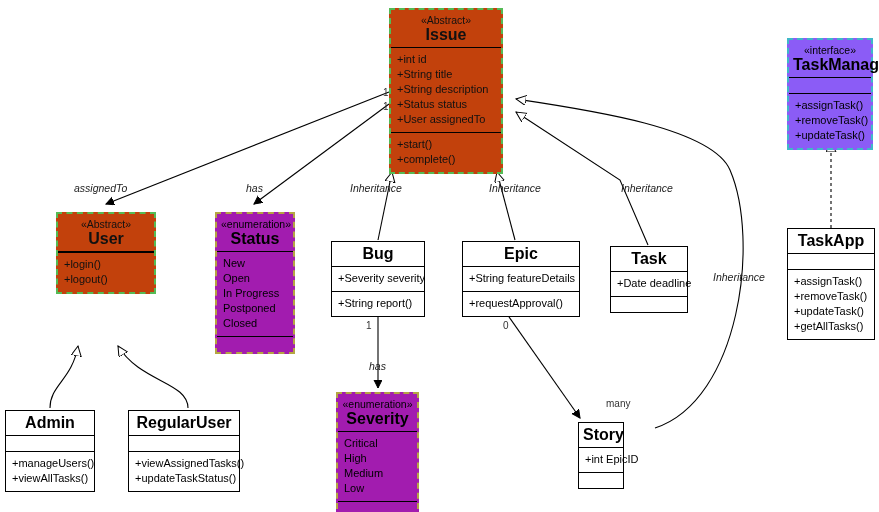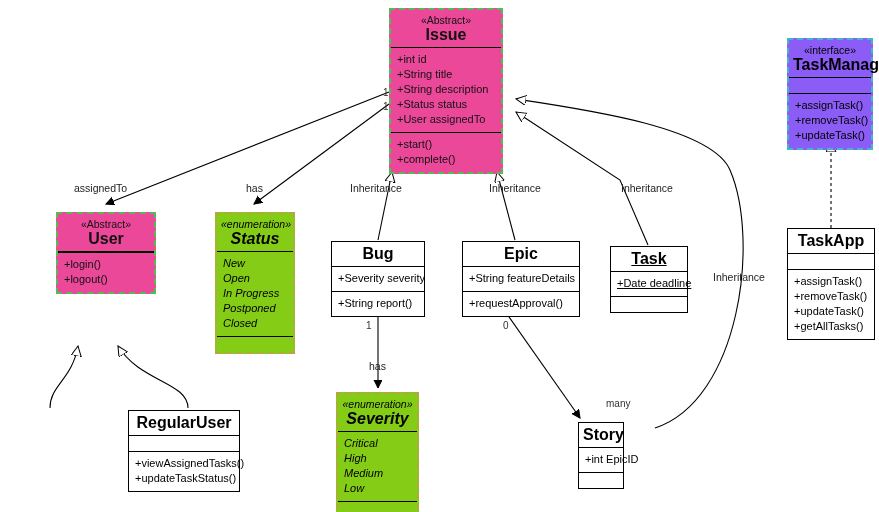--- a/index.html
+++ b/index.html
@@ -28,27 +28,26 @@
   .node {
     position: absolute;
     box-sizing: border-box;
     background: #ffffff;
     border: 1px solid #000000;
     font-size: 11px;
     color: #000000;
     z-index: 2;
   }
   .node.green {
-    background: #ec4899;
+    background: #c2410c;
     border: 2px dashed #55bb55;
   }
   .node.yellow {
-    background: #84cc16;
+    background: #a21caf;
     border: 2px dashed #b5a642;
-    font-style: italic;
   }
   .node.cyan {
     background: #8b5cf6;
     border: 2px dashed #3fb8c8;
   }
   .hdr {
     text-align: center;
     padding: 4px 4px 5px 4px;
   }
   .stereo {
@@ -79,20 +78,21 @@
   }
   .node.green .compartment div,
   .node.green .hdr { color: #111; }
   .elabel {
     position: absolute;
     font-size: 10.5px;
     color: #222222;
     white-space: nowrap;
     z-index: 3;
     background: transparent;
+    font-style: italic;
   }
   .mult {
     position: absolute;
     font-size: 10px;
     color: #333333;
     z-index: 3;
   }
 </style>
 </head>
 <body>
@@ -228,21 +228,21 @@
     <div class="sep-thin"></div>
     <div class="compartment">
       <div>+String featureDetails</div>
     </div>
     <div class="sep-thin"></div>
     <div class="compartment">
       <div>+requestApproval()</div>
     </div>
   </div>
 
-  <div class="node" style="left:610px; top:246px; width:78px;text-decoration:underline;">
+  <div class="node" style="left:610px; top:246px; width:78px;">
     <div class="hdr">
       <div class="cname">Task</div>
     </div>
     <div class="sep-thin"></div>
     <div class="compartment">
       <div>+Date deadline</div>
     </div>
     <div class="sep-thin"></div>
     <div class="compartment empty"></div>
   </div>
@@ -268,20 +268,32 @@
       <div class="cname">Story</div>
     </div>
     <div class="sep-thin"></div>
     <div class="compartment">
       <div>+int EpicID</div>
     </div>
     <div class="sep-thin"></div>
     <div class="compartment empty"></div>
   </div>
 
+  <div class="node" style="left:5px; top:410px; width:90px;">
+    <div class="hdr">
+      <div class="cname">Admin</div>
+    </div>
+    <div class="sep-thin"></div>
+    <div class="compartment empty"></div>
+    <div class="sep-thin"></div>
+    <div class="compartment">
+      <div>+manageUsers()</div>
+      <div>+viewAllTasks()</div>
+    </div>
+  </div>
 
   <div class="node" style="left:128px; top:410px; width:112px;">
     <div class="hdr">
       <div class="cname">RegularUser</div>
     </div>
     <div class="sep-thin"></div>
     <div class="compartment empty"></div>
     <div class="sep-thin"></div>
     <div class="compartment">
       <div>+viewAssignedTasks()</div>

